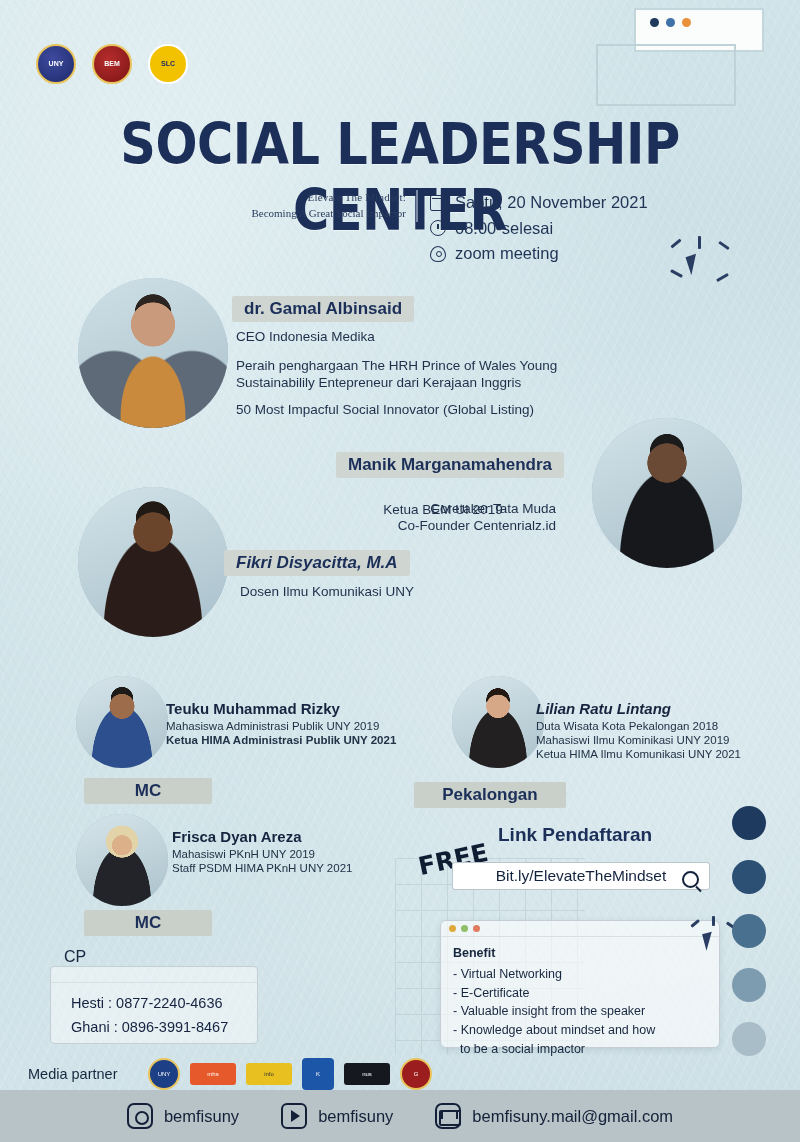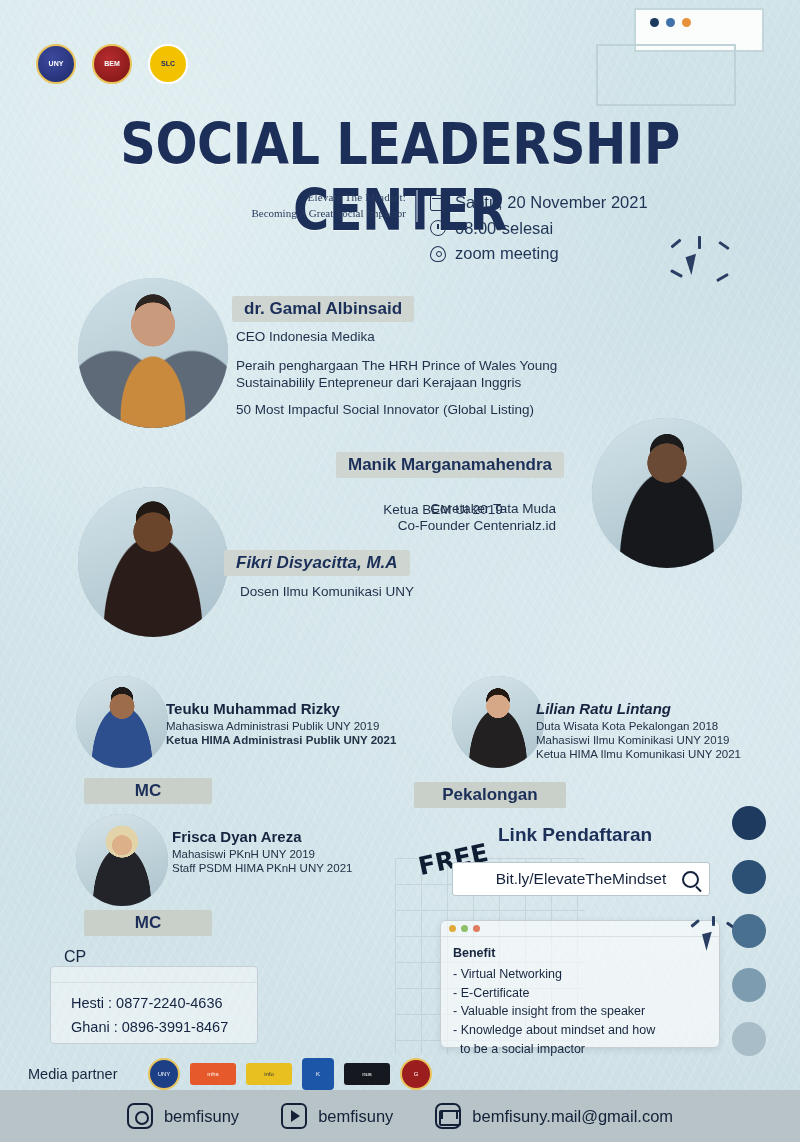--- a/index.html
+++ b/index.html
@@ -91,21 +91,21 @@
     position:absolute; background:#c9cfc9; color:#1b2f59; font-weight:bold;
     font-size:17px; text-align:center; padding:3px 0; border-radius:2px;
   }
   .mini-name{ position:absolute; font-weight:bold; color:#16243f; font-size:15px;}
   .mini-desc{ position:absolute; color:#223247; font-size:11.5px; line-height:1.45;}
   
   .link-title{ position:absolute; left:498px; top:824px; font-size:19px; font-weight:bold; color:#1b2f59;}
   .free-badge{ position:absolute; left:418px; top:845px; font-size:25px; font-weight:bold; color:#0f1d33;
     transform:rotate(-12deg); font-family:"DejaVu Sans", sans-serif;}
   .link-box{
-    position:absolute; left:452px; top:862px; width:258px; height:34px;
+    position:absolute; left:452px; top:862px; width:258px; height:28px;
     background:#fff; border:1px solid #b9c6cc; border-radius:3px;
     display:flex; align-items:center; justify-content:center;
     color:#14233d; font-size:15.5px;
   }
   .link-box .mag{ position:absolute; right:10px; top:8px; width:17px;height:17px;border:2px solid #14233d;border-radius:50%;}
   .link-box .mag:after{content:"";position:absolute;right:-5px;bottom:-4px;width:7px;height:2px;background:#14233d;transform:rotate(45deg);}
   .benefit-win{
     position:absolute; left:440px; top:920px; width:280px; height:128px;
     background:rgba(255,255,255,0.62); border:1px solid #c3cfd4; border-radius:6px;
     box-shadow:0 2px 6px rgba(40,60,80,0.12);

